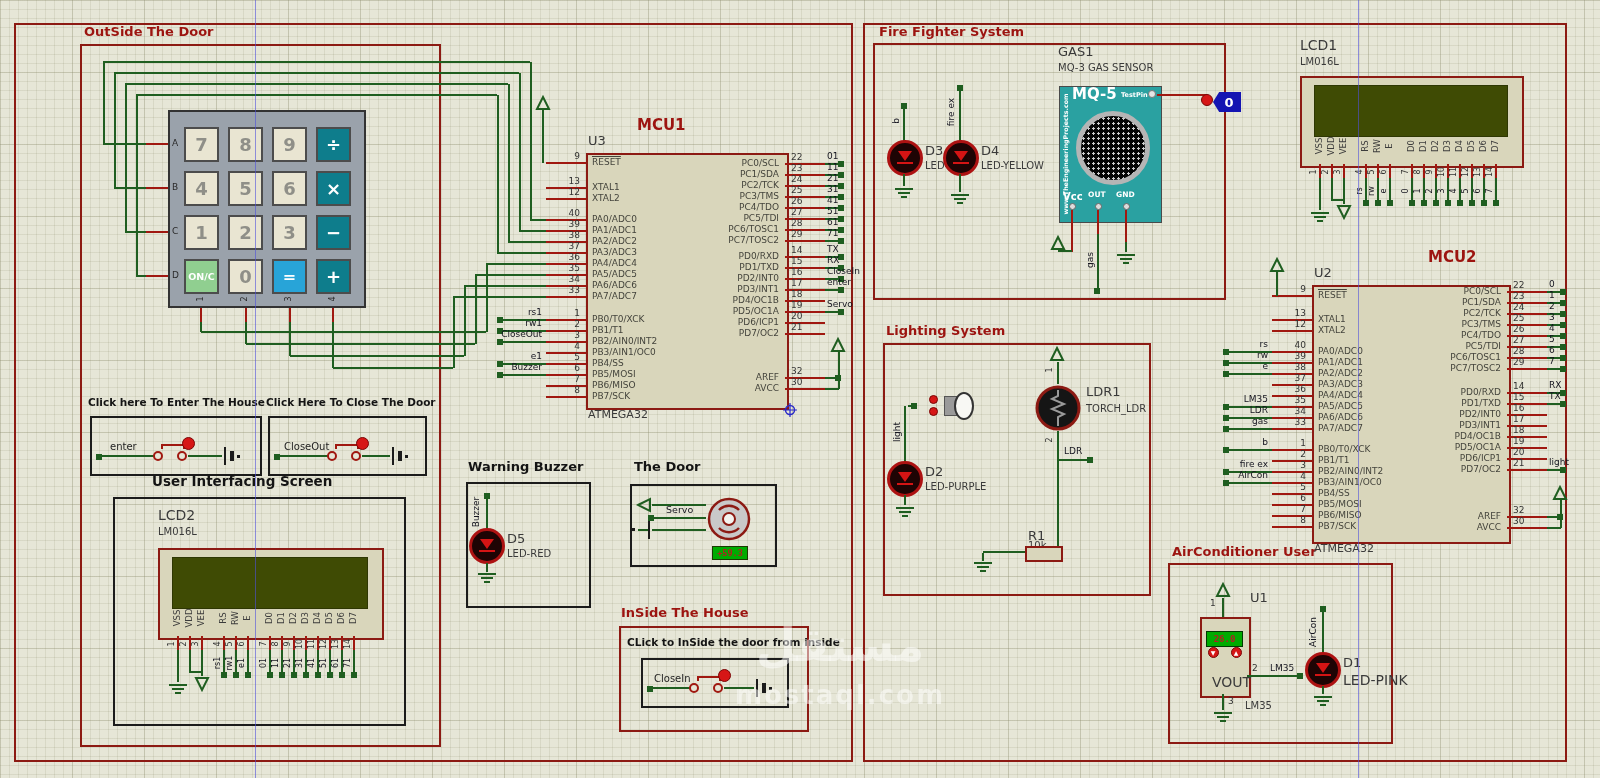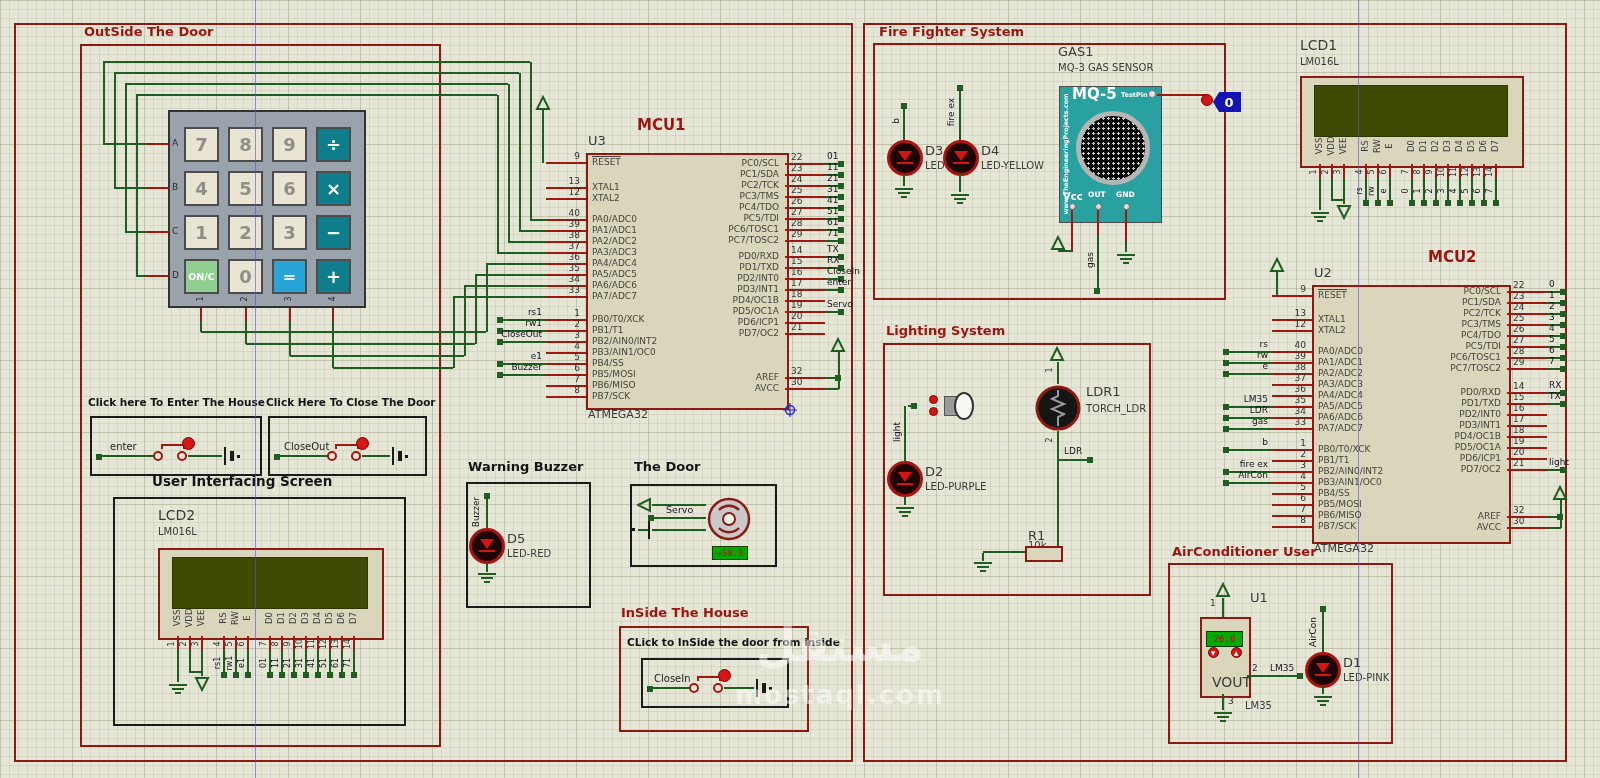--- a/index.html
+++ b/index.html
@@ -868,18 +868,18 @@
     <div class="wire" style="left: 1217px; top: 716px; background: rgb(31, 94, 32); width: 12px; height: 2px;"></div>
     <div class="wire" style="left: 1220px; top: 720px; background: rgb(31, 94, 32); width: 6px; height: 2px;"></div>
     <div class="t" style="left: 1245px; top: 700px; font-size: 10px; color: rgb(58, 58, 58);">LM35</div>
     <div class="sq" style="left: 1320px; top: 606px;"></div>
     <div class="t" style="left: 1313px; top: 632px; font-size: 9px; color: rgb(20, 20, 31); transform: translate(-50%, -50%) rotate(-90deg);">AirCon</div>
     <div class="wire" style="left: 1322px; top: 610px; background: rgb(31, 94, 32); width: 2px; height: 44px;"></div>
     <div class="led" style="left: 1305px; top: 652px;"></div>
     <div style="position: absolute; left: 1316px; top: 663px; width: 0px; height: 0px; border-left: 7px solid transparent; border-right: 7px solid transparent; border-top: 10px solid rgb(212, 20, 20);"></div>
     <div class="wire" style="left: 1315px; top: 674px; background: rgb(212, 20, 20); width: 16px; height: 2px;"></div>
     <div class="t" style="left: 1343px; top: 656px; font-size: 13px; color: rgb(58, 58, 58);">D1</div>
-    <div class="t" style="left: 1343px; top: 672px; font-size: 10px; color: rgb(58, 58, 58);">LED-PINK</div>
+    <div class="t" style="left: 1343px; top: 672px; font-size: 14px; color: rgb(58, 58, 58);">LED-PINK</div>
     <div class="wire" style="left: 1322px; top: 686px; background: rgb(31, 94, 32); width: 2px; height: 8px;"></div>
     <div class="wire" style="left: 1314px; top: 696px; background: rgb(31, 94, 32); width: 18px; height: 2px;"></div>
     <div class="wire" style="left: 1317px; top: 700px; background: rgb(31, 94, 32); width: 12px; height: 2px;"></div>
     <div class="wire" style="left: 1320px; top: 704px; background: rgb(31, 94, 32); width: 6px; height: 2px;"></div>
   </div>
 
 </body></html>

